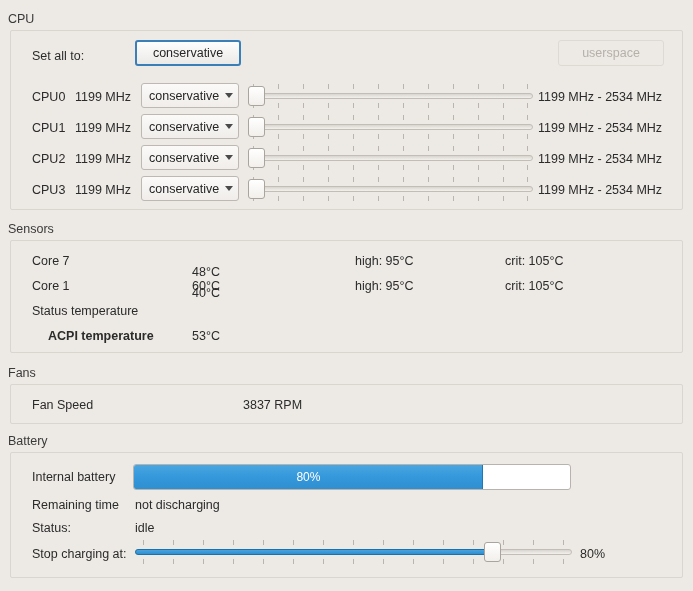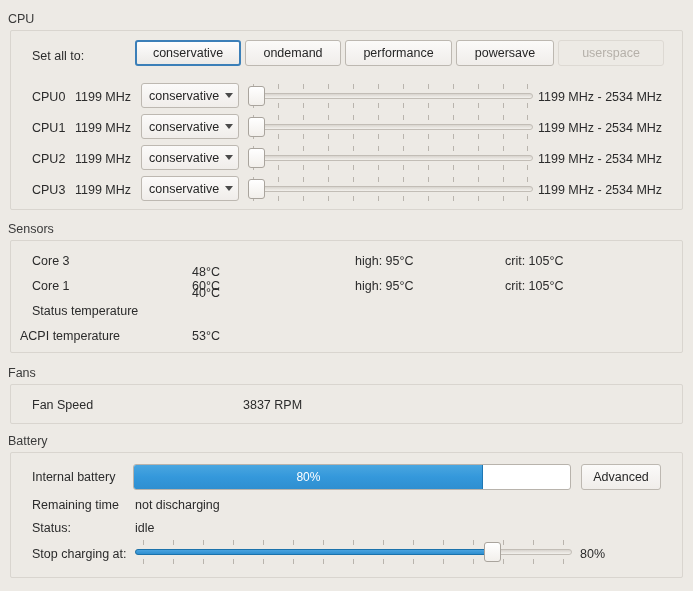--- a/index.html
+++ b/index.html
@@ -156,23 +156,20 @@
 <body>
 
 <div class="app">
 
   <div class="group-title" style="left:8px; top:12px;">CPU</div>
   <div class="frame" style="left:10px; top:30px; width:673px; height:180px;"></div>
 
   <div class="lbl" style="left:32px; top:50px;">Set all to:</div>
 
   <button class="btn focused" style="left:135px; top:40px; width:106px;">conservative</button>
-  <button class="btn" style="left:245px; top:40px; width:96px;">ondemand</button>
-  <button class="btn" style="left:345px; top:40px; width:107px;">performance</button>
-  <button class="btn" style="left:456px; top:40px; width:98px;">powersave</button>
   <button class="btn disabled" style="left:558px; top:40px; width:106px;">userspace</button>
 
   <div class="lbl" style="left:32px; top:91px;">CPU0</div>
   <div class="lbl" style="left:75px; top:91px;">1199 MHz</div>
   <div class="combo" style="left:141px; top:83px; width:98px;">
     <span class="combo-text">conservative</span>
     <span class="arrow">
         <i></i>
       </span>
   </div>
@@ -332,50 +329,49 @@
         <span style="left:255px;"></span>
         <span style="left:279px;"></span>
     </div>
     <div class="handle" style="left:0px; top:2px;"></div>
   </div>
   <div class="lbl" style="left:538px; top:184px;">1199 MHz - 2534 MHz</div>
 
   <div class="group-title" style="left:8px; top:222px;">Sensors</div>
   <div class="frame" style="left:10px; top:240px; width:673px; height:113px;"></div>
 
-  <div class="lbl" style="left:32px; top:255px;">Core 3</div>
+  <div class="lbl" style="left:32px; top:255px;">Core 7</div>
   <div class="lbl" style="left:192px; top:266px;">48°C</div>
   <div class="lbl" style="left:355px; top:255px;">high: 95°C</div>
   <div class="lbl" style="left:505px; top:255px;">crit: 105°C</div>
 
   <div class="lbl" style="left:32px; top:280px;">Core 1</div>
   <div class="lbl" style="left:192px; top:280px;">60°C</div>
   <div class="lbl" style="left:355px; top:280px;">high: 95°C</div>
   <div class="lbl" style="left:505px; top:280px;">crit: 105°C</div>
 
   <div class="lbl" style="left:32px; top:305px;">Status temperature</div>
   <div class="lbl" style="left:192px; top:287px;">40°C</div>
 
-  <div class="lbl" style="left:20px; top:330px;">ACPI temperature</div>
+  <div class="lbl" style="left:48px; top:330px;font-weight:bold;">ACPI temperature</div>
   <div class="lbl" style="left:192px; top:330px;">53°C</div>
 
   <div class="group-title" style="left:8px; top:366px;">Fans</div>
   <div class="frame" style="left:10px; top:384px; width:673px; height:40px;"></div>
   <div class="lbl" style="left:32px; top:399px;">Fan Speed</div>
   <div class="lbl" style="left:243px; top:399px;">3837 RPM</div>
 
   <div class="group-title" style="left:8px; top:434px;">Battery</div>
   <div class="frame" style="left:10px; top:452px; width:673px; height:126px;"></div>
 
   <div class="lbl" style="left:32px; top:471px;">Internal battery</div>
   <div class="progress" style="left:133px; top:464px; width:438px; height:26px;">
     <div class="bar" style="width:80%;"></div>
     <div class="ptext" style="width:80%;">80%</div>
   </div>
-  <button class="btn" style="left:581px; top:464px; width:80px;">Advanced</button>
 
   <div class="lbl" style="left:32px; top:499px;">Remaining time</div>
   <div class="lbl" style="left:135px; top:499px;">not discharging</div>
 
   <div class="lbl" style="left:32px; top:522px;">Status:</div>
   <div class="lbl" style="left:135px; top:522px;">idle</div>
 
   <div class="lbl" style="left:32px; top:548px;">Stop charging at:</div>
   <div class="scale" style="left:135px; top:540px; width:437px; height:24px;">
     <div class="ticks" style="top:0;">

